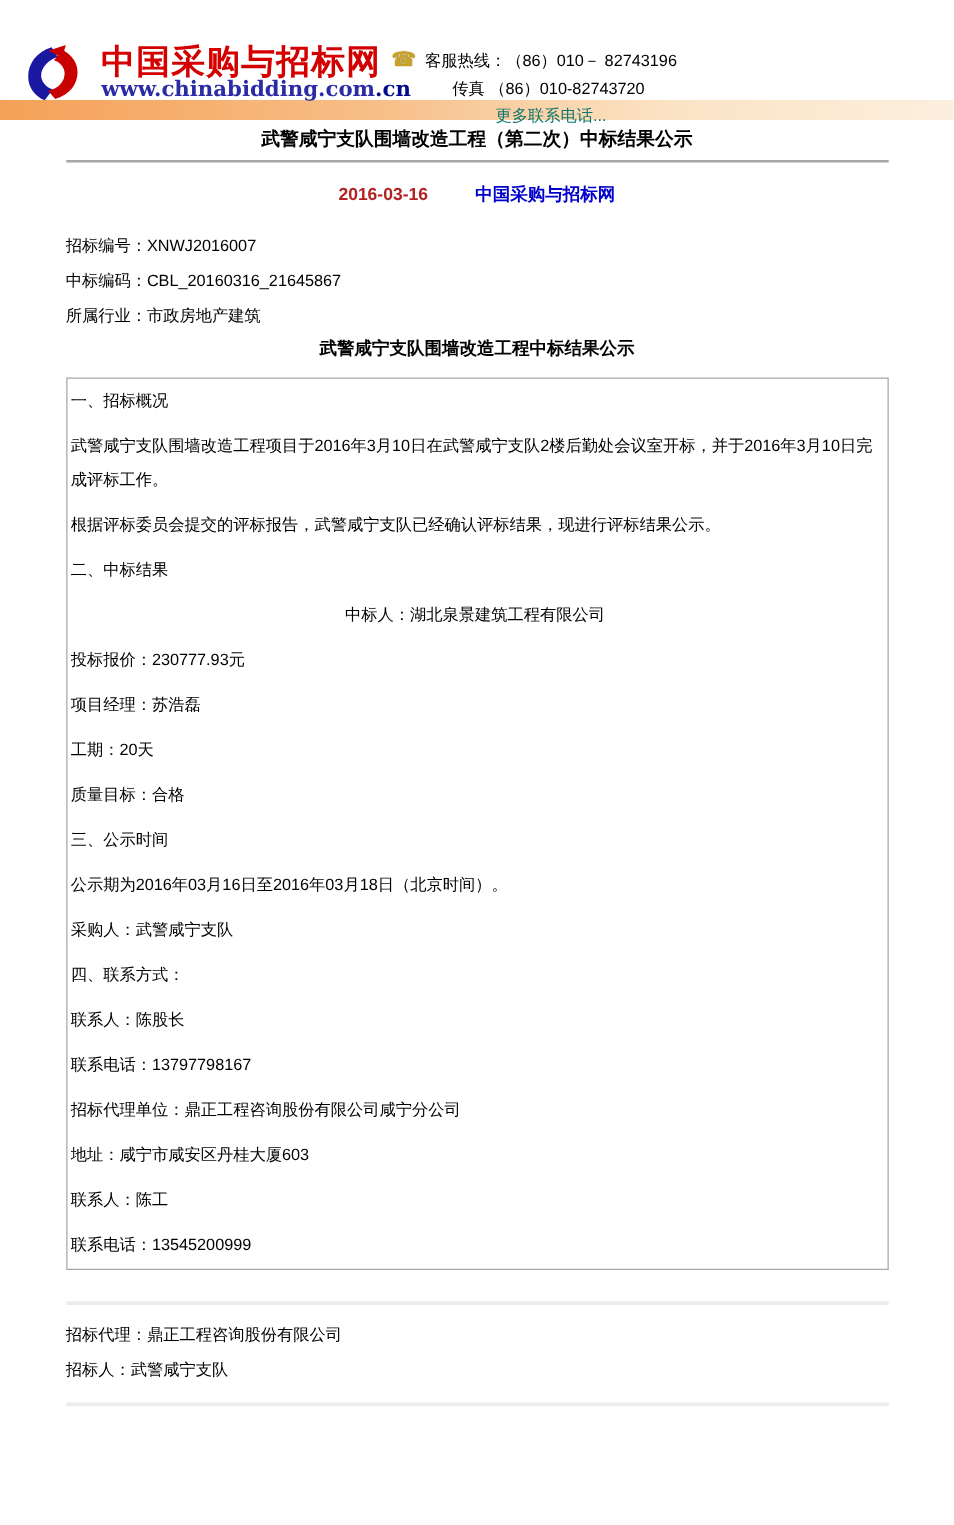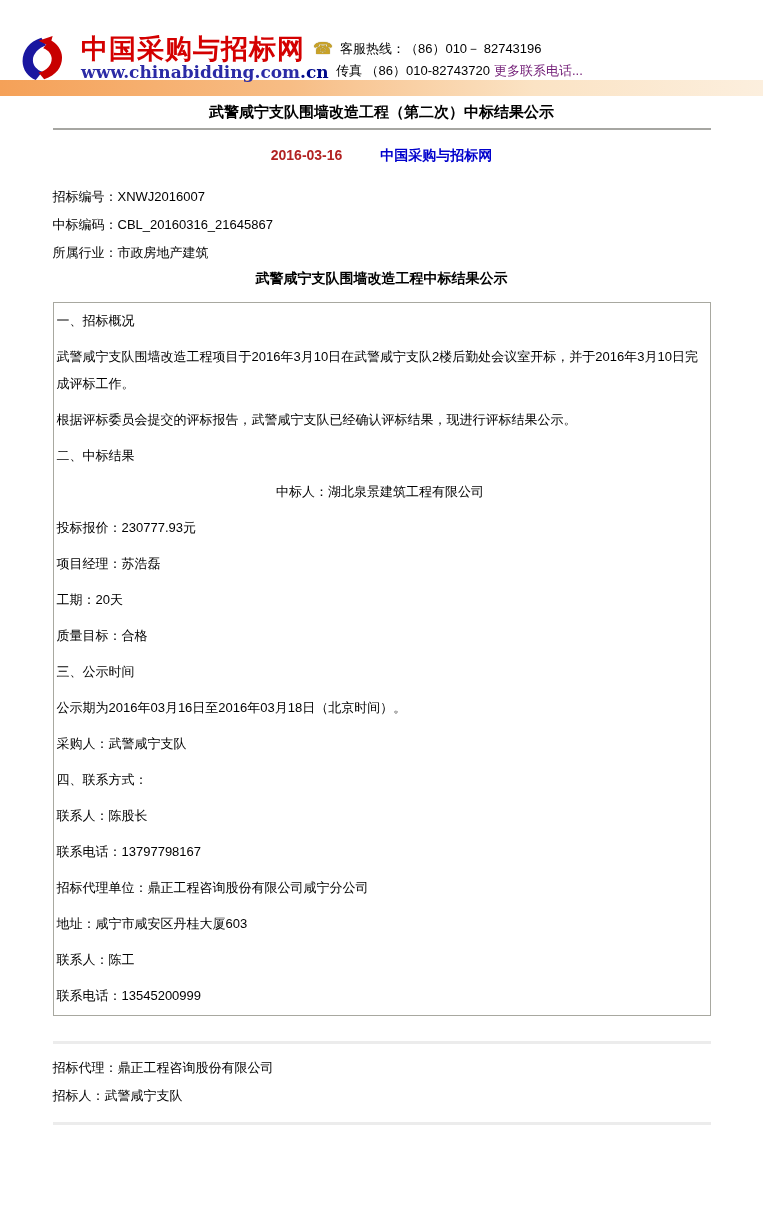--- a/index.html
+++ b/index.html
@@ -18,22 +18,22 @@
   }
   .logo-url {
     font-family:"DejaVu Serif","Liberation Serif",serif;
     font-size:17px; font-weight:bold; color:#2b2ba6; line-height:19px; white-space:nowrap;
   }
   .logo-url .url-suffix { color:#000a8c; font-weight:900; }
   .contact { position:absolute; left:313px; top:38px; font-size:13px; line-height:22px; }
   .contact-row { display:flex; align-items:center; white-space:nowrap; }
   .phone-icon { color:#c9a227; font-size:16px; margin-right:7px; line-height:16px;
     text-shadow:0 0 1px #7a6200; }
-  .fax-row { padding-left:23px; }
-  .more-link { color:#701a75; margin-left:4px; cursor:pointer; text-decoration:none; }
+  .fax-row { padding-left:23px;flex-direction:column; }
+  .more-link { color:#0f766e; margin-left:4px; cursor:pointer; text-decoration:none; }
   .orange-bar {
     height:16px; width:763px;
     background:linear-gradient(to right,#f5a158 0%,#f7bd85 38%,#fbe3c4 70%,#fcefde 100%);
   }
   
   .main-col { width:658px; margin:0 auto; }
   .page-title {
     font-size:15px; font-weight:bold; text-align:center;
     margin:8px 0 8px; line-height:16px;
   }

